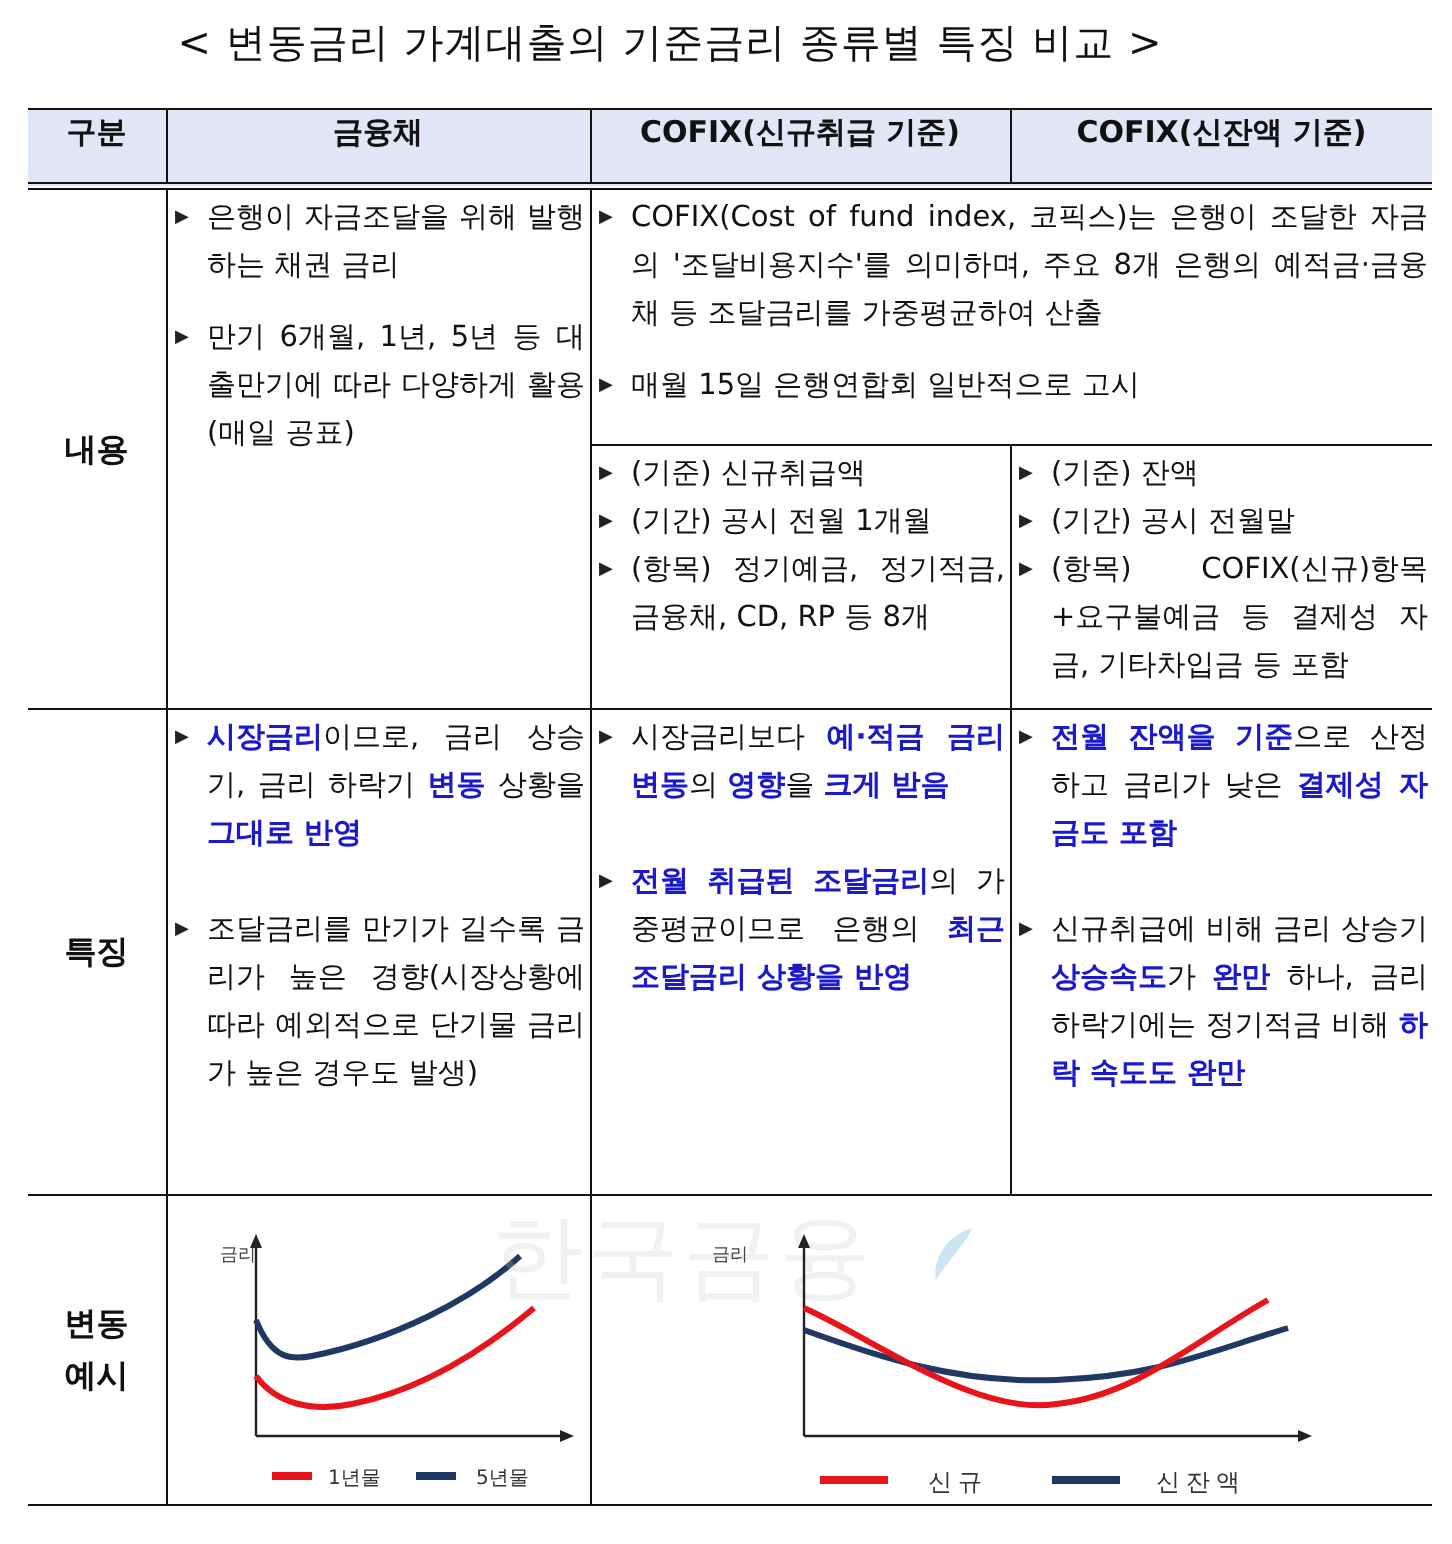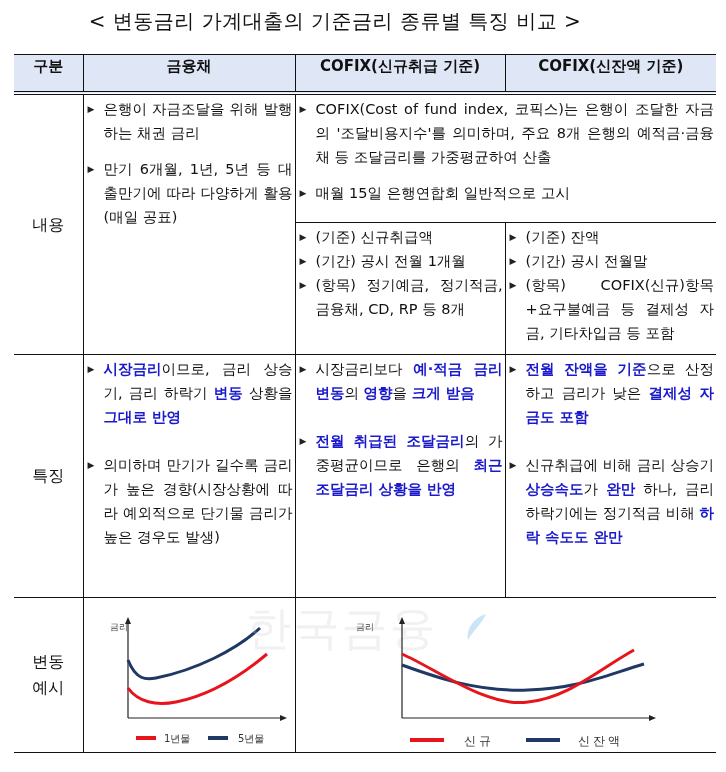--- a/index.html
+++ b/index.html
@@ -9,21 +9,21 @@
            font-family: "DejaVu Serif", "Liberation Serif", serif; font-size: 20px;
            letter-spacing: 0.5px; color: #111; }
   table.cmp { position: absolute; top: 54px; left: 14px; width: 702px;
               border-collapse: collapse; table-layout: fixed; }
   table.cmp td, table.cmp th { border: 1.5px solid #111; vertical-align: top; padding: 2px; }
   table.cmp tr > *:last-child { border-right: none; }
   table.cmp tr > *:first-child { border-left: none; }
   thead th { background: #dfe6f6; height: 32px; font-size: 15px; font-weight: bold;
              vertical-align: middle; text-align: center; border-bottom: 4px double #111 !important;
              border-top: 2px solid #111; }
-  .rowhead { text-align: center; vertical-align: middle !important; font-weight: normal;
+  .rowhead { text-align: center; vertical-align: middle !important; font-weight: bold;
              font-size: 16px; line-height: 26px; }
   .cell { font-size: 14.5px; line-height: 24px; padding: 6px 8px 6px 8px; }
   .item { position: relative; padding-left: 18px; margin-bottom: 12px; text-align: justify; }
   .item.tight { margin-bottom: 0; }
   .bullet { position: absolute; left: 2px; top: 0; font-size: 9px; color: #222; }
   .hl { color: #1a1acc; font-weight: bold; }
   .chart-cell { height: 150px; position: relative; }
   svg { display: block; }
   .wm { position: absolute; font-size: 46px; font-weight: normal; color: rgba(200,200,200,0.25);
         letter-spacing: 2px; pointer-events: none; }
@@ -107,21 +107,21 @@
 
     <tr>
       <td class="rowhead">특징</td>
       <td class="cell" style="height:238px;">
         <div class="item" style="margin-bottom:24px;">
           <span class="bullet">▶</span>
           <span class="hl">시장금리</span><span>이므로, 금리 상승기, 금리 하락기 </span><span class="hl">변동</span><span> 상황을 </span><span class="hl">그대로 반영</span>
         </div>
         <div class="item tight">
           <span class="bullet">▶</span>
-          <span>의미하며 만기가 길수록 금리가 높은 경향(시장상황에 따라 예외적으로 단기물 금리가 높은 경우도 발생)</span>
+          <span>조달금리를 만기가 길수록 금리가 높은 경향(시장상황에 따라 예외적으로 단기물 금리가 높은 경우도 발생)</span>
         </div>
       </td>
       <td class="cell">
         <div class="item" style="margin-bottom:24px;">
           <span class="bullet">▶</span>
           <span>시장금리보다 </span><span class="hl">예·적금 금리 변동</span><span>의 </span><span class="hl">영향</span><span>을 </span><span class="hl">크게 받음</span>
         </div>
         <div class="item tight">
           <span class="bullet">▶</span>
           <span class="hl">전월 취급된 조달금리</span><span>의 가중평균이므로 은행의 </span><span class="hl">최근 조달금리 상황을 반영</span>

